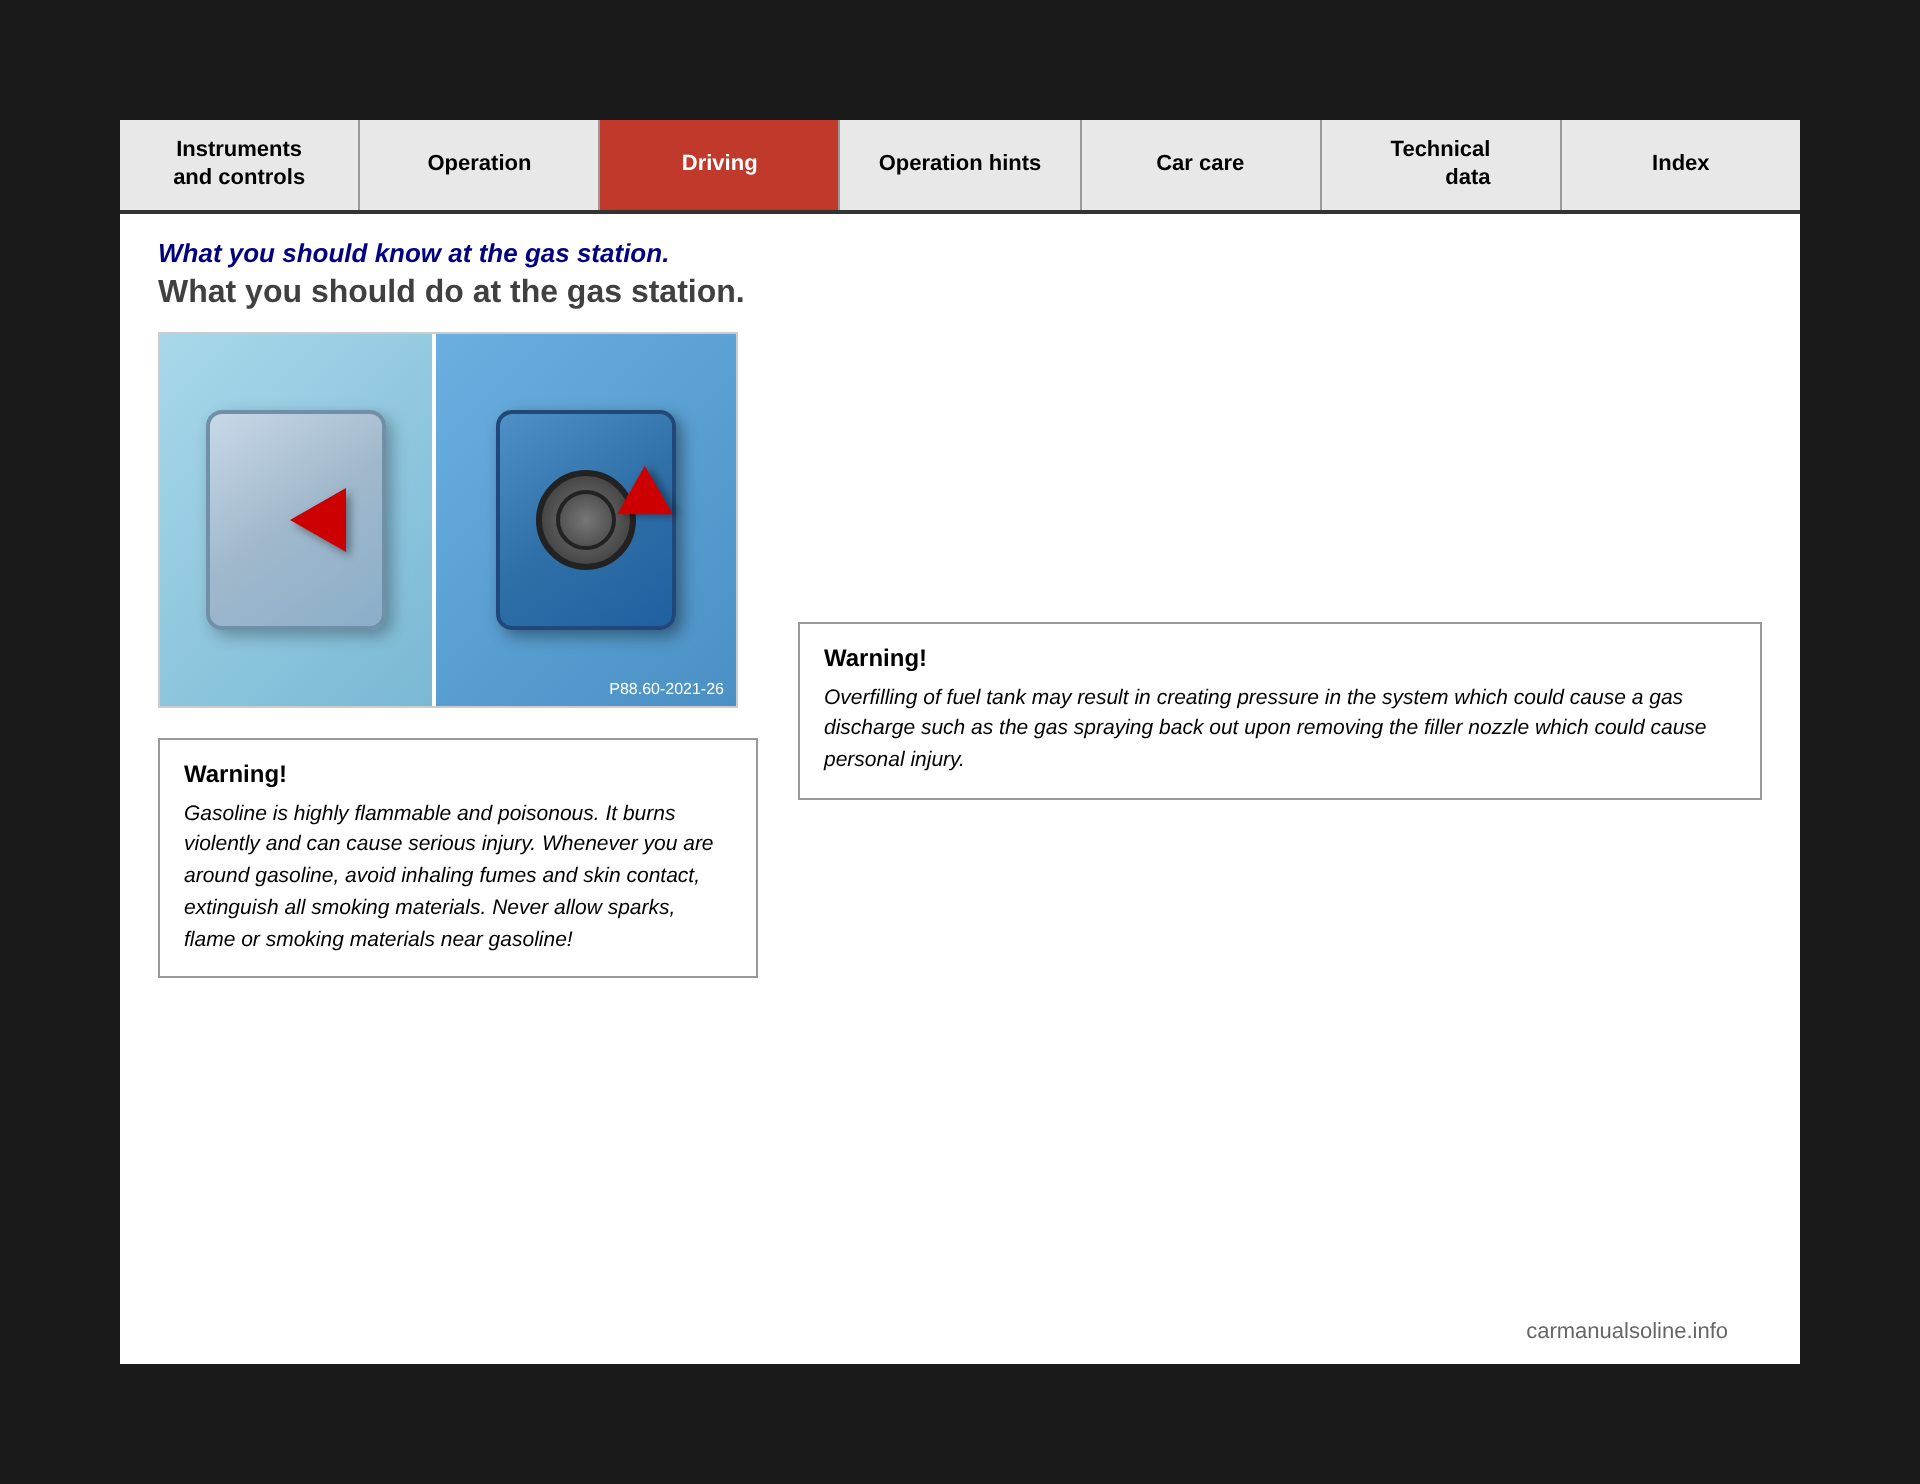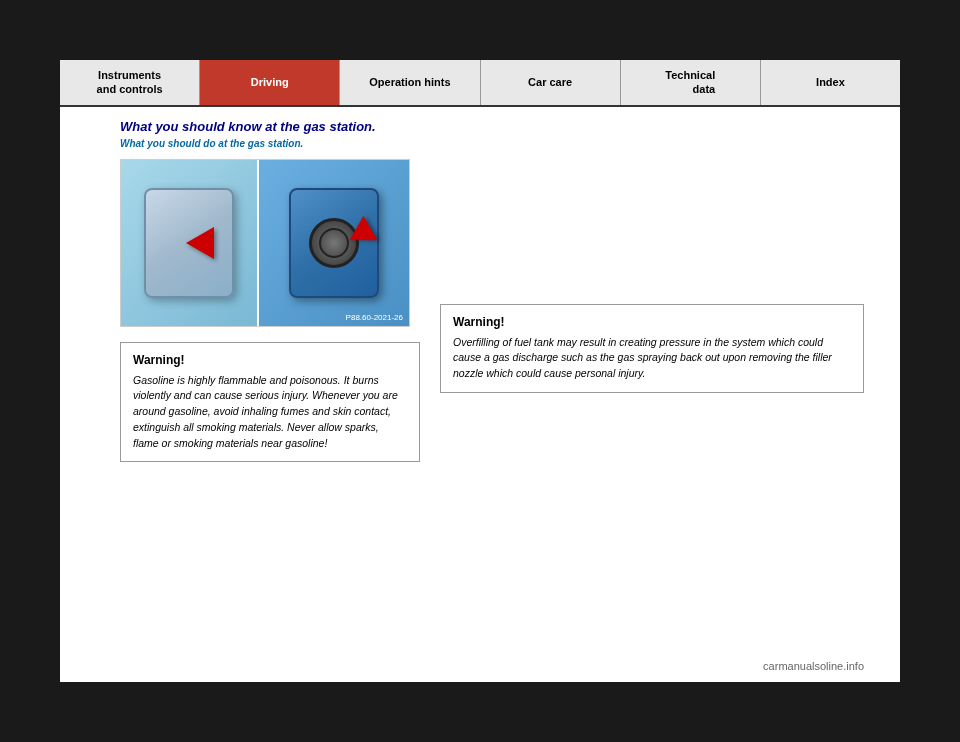--- a/index.html
+++ b/index.html
@@ -53,60 +53,58 @@
       background: #c0392b;
       color: #ffffff;
     }
 
     .nav-item:not(.active) {
       background: #e8e8e8;
     }
 
     
     .main-content {
-      padding: 12px 36px;
+      padding: 12px 19px;
       background: #fff;
-      margin-left: 24px;
     }
 
     .page-title {
       font-size: 13px;
       font-weight: bold;
       color: #000080;
       margin-bottom: 4px;
       font-style: italic;
     }
 
     .section-title {
-      font-size: 10px;
+      font-size: 16px;
       font-weight: bold;
-      color: #0369a1;
+      color: #404040;
       margin-bottom: 10px;
-      font-style: italic;
     }
 
     .content-row {
       display: flex;
       gap: 20px;
       margin-top: 5px;
     }
 
     .left-column {
       flex: 0 0 300px;
     }
 
     .right-column {
       flex: 1;
       padding-top: 140px;
     }
 
     
     .image-container {
       width: 290px;
-      height: 168px;
+      height: 188px;
       background: linear-gradient(135deg, #87CEEB 0%, #5ba8d4 50%, #4a90c4 100%);
       border: 1px solid #ccc;
       position: relative;
       margin-bottom: 15px;
       overflow: hidden;
     }
 
     .image-left-panel {
       position: absolute;
       left: 0;
@@ -244,20 +242,23 @@
   </style>
 </head>
 <body>
 
 <div class="page-content">
 
   <nav class="nav-bar">
     <div class="nav-item">
       <span style="white-space:pre-line;">Instruments
 and controls</span>
+    </div>
+    <div class="nav-item">
+      <span>Operation</span>
     </div>
     <div class="nav-item active">
       <span>Driving</span>
     </div>
     <div class="nav-item">
       <span>Operation hints</span>
     </div>
     <div class="nav-item">
       <span>Car care</span>
     </div>

